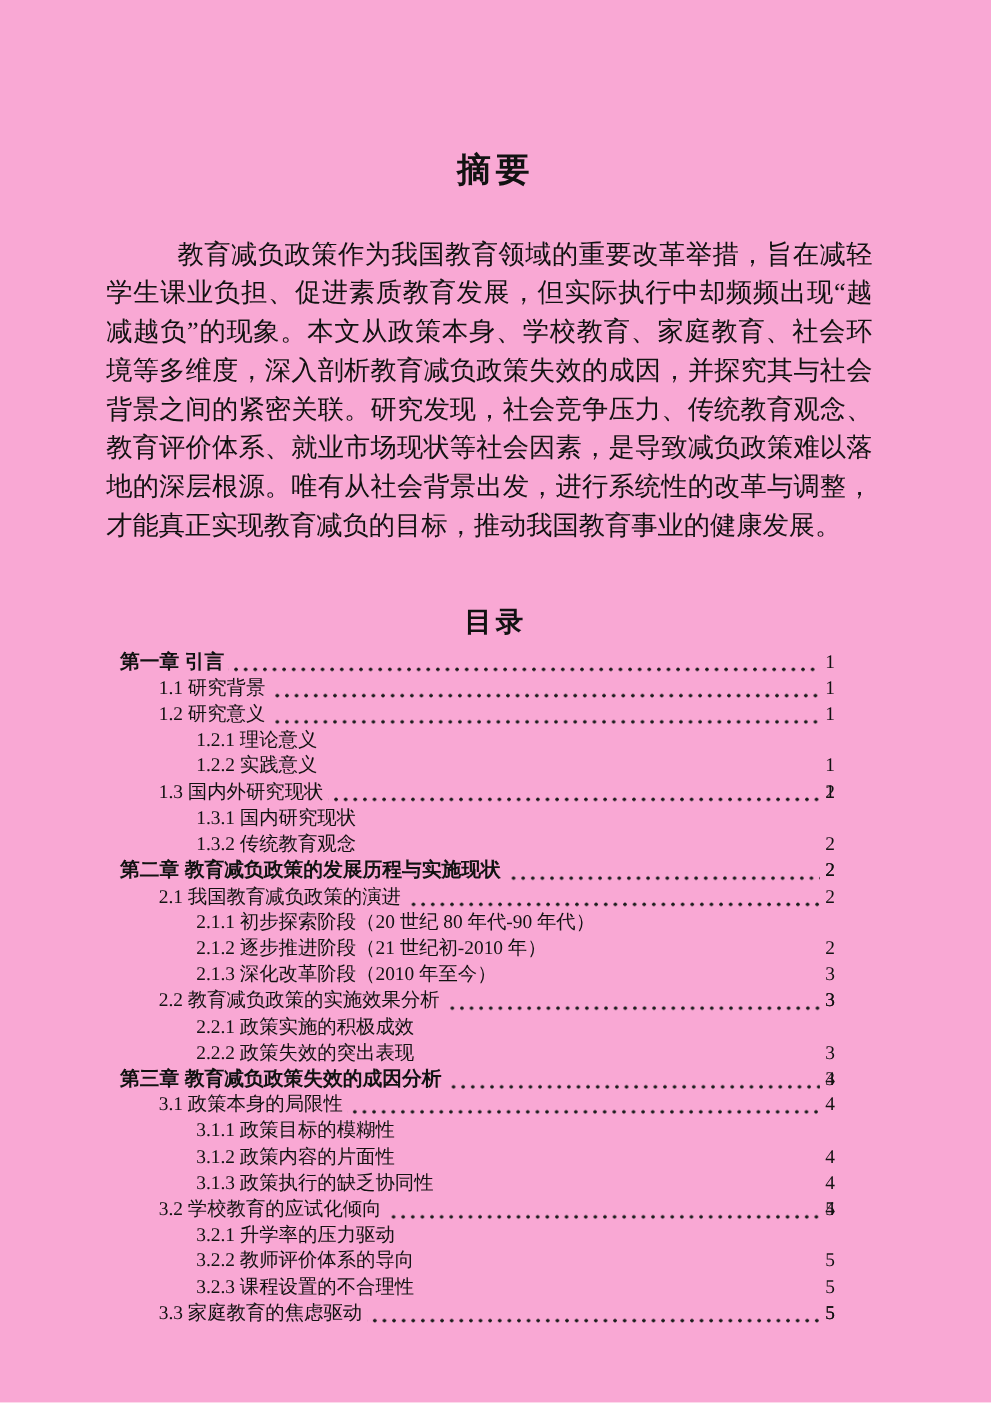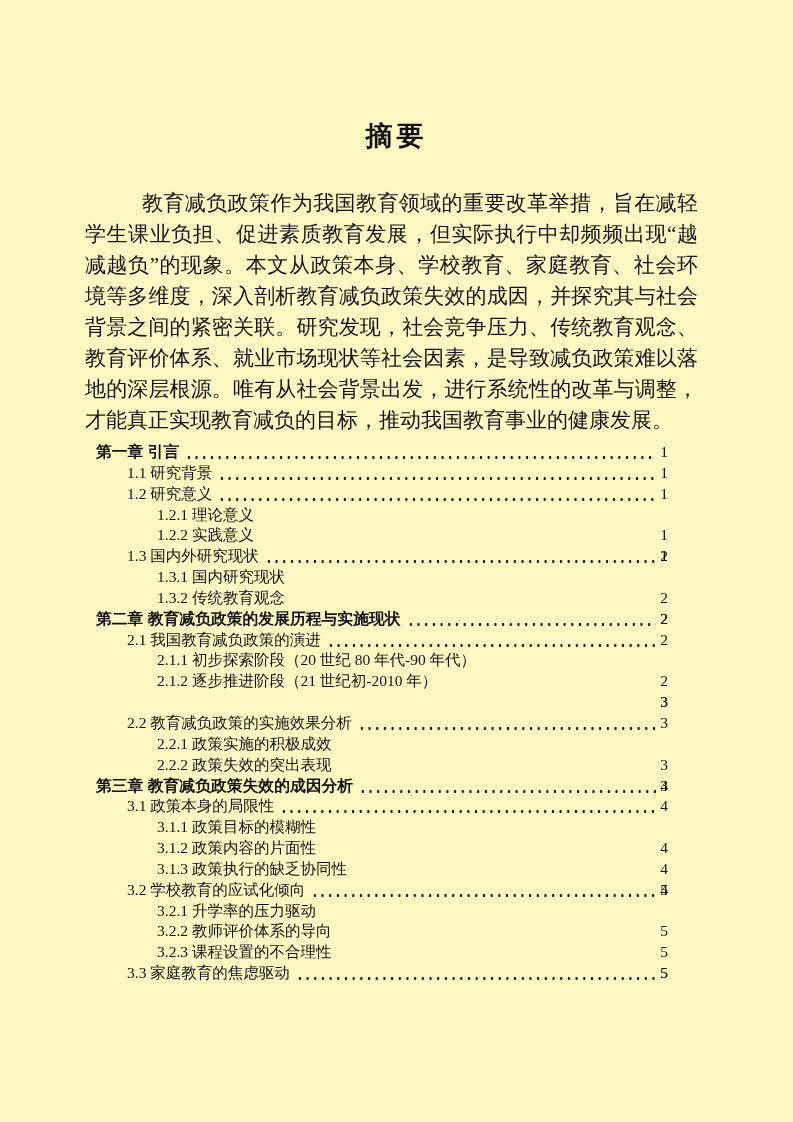--- a/index.html
+++ b/index.html
@@ -1,20 +1,20 @@
 <!DOCTYPE html>
 <html><head>
 <meta charset="utf-8">
 <style>
   html, body { margin: 0; padding: 0; background: #ffffff; }
   .page {
     position: relative;
     width: 793px;
     height: 1122px;
-    background: #fef9c3;
+    background: #f9a8d4;
     color: #121212;
     font-family: "Liberation Serif", "DejaVu Serif", serif;
     overflow: hidden;
     box-sizing: border-box;
   }
   .abstract-title {
     margin: 0;
     padding-top: 116px;
     font-size: 27px;
     line-height: 40px;
@@ -81,20 +81,21 @@
   .level-3 { padding-left: 61px; flex-direction: column; }
 </style>
 </head>
 <body>
 
 <div class="page">
   <h1 class="abstract-title">摘要</h1>
 
   <p class="abstract-body">教育减负政策作为我国教育领域的重要改革举措，旨在减轻学生课业负担、促进素质教育发展，但实际执行中却频频出现“越减越负”的现象。本文从政策本身、学校教育、家庭教育、社会环境等多维度，深入剖析教育减负政策失效的成因，并探究其与社会背景之间的紧密关联。研究发现，社会竞争压力、传统教育观念、教育评价体系、就业市场现状等社会因素，是导致减负政策难以落地的深层根源。唯有从社会背景出发，进行系统性的改革与调整，才能真正实现教育减负的目标，推动我国教育事业的健康发展。</p>
 
+  <h2 class="toc-title">目录</h2>
 
   <nav class="toc-list">
       <div class="toc-row level-1 bold">
         <span class="toc-label">第一章 引言</span>
         <span class="toc-dots"></span>
         <span class="toc-page">1</span>
       </div>
       <div class="toc-row level-2">
         <span class="toc-label">1.1 研究背景</span>
         <span class="toc-dots"></span>
@@ -144,20 +145,21 @@
         <span class="toc-label">2.1.1 初步探索阶段（20 世纪 80 年代-90 年代）</span>
         <span class="toc-dots"></span>
         <span class="toc-page">2</span>
       </div>
       <div class="toc-row level-3">
         <span class="toc-label">2.1.2 逐步推进阶段（21 世纪初-2010 年）</span>
         <span class="toc-dots"></span>
         <span class="toc-page">3</span>
       </div>
       <div class="toc-row level-3">
+        <span class="toc-label">2.1.3 深化改革阶段（2010 年至今）</span>
         <span class="toc-dots"></span>
         <span class="toc-page">3</span>
       </div>
       <div class="toc-row level-2">
         <span class="toc-label">2.2 教育减负政策的实施效果分析</span>
         <span class="toc-dots"></span>
         <span class="toc-page">3</span>
       </div>
       <div class="toc-row level-3">
         <span class="toc-label">2.2.1 政策实施的积极成效</span>

